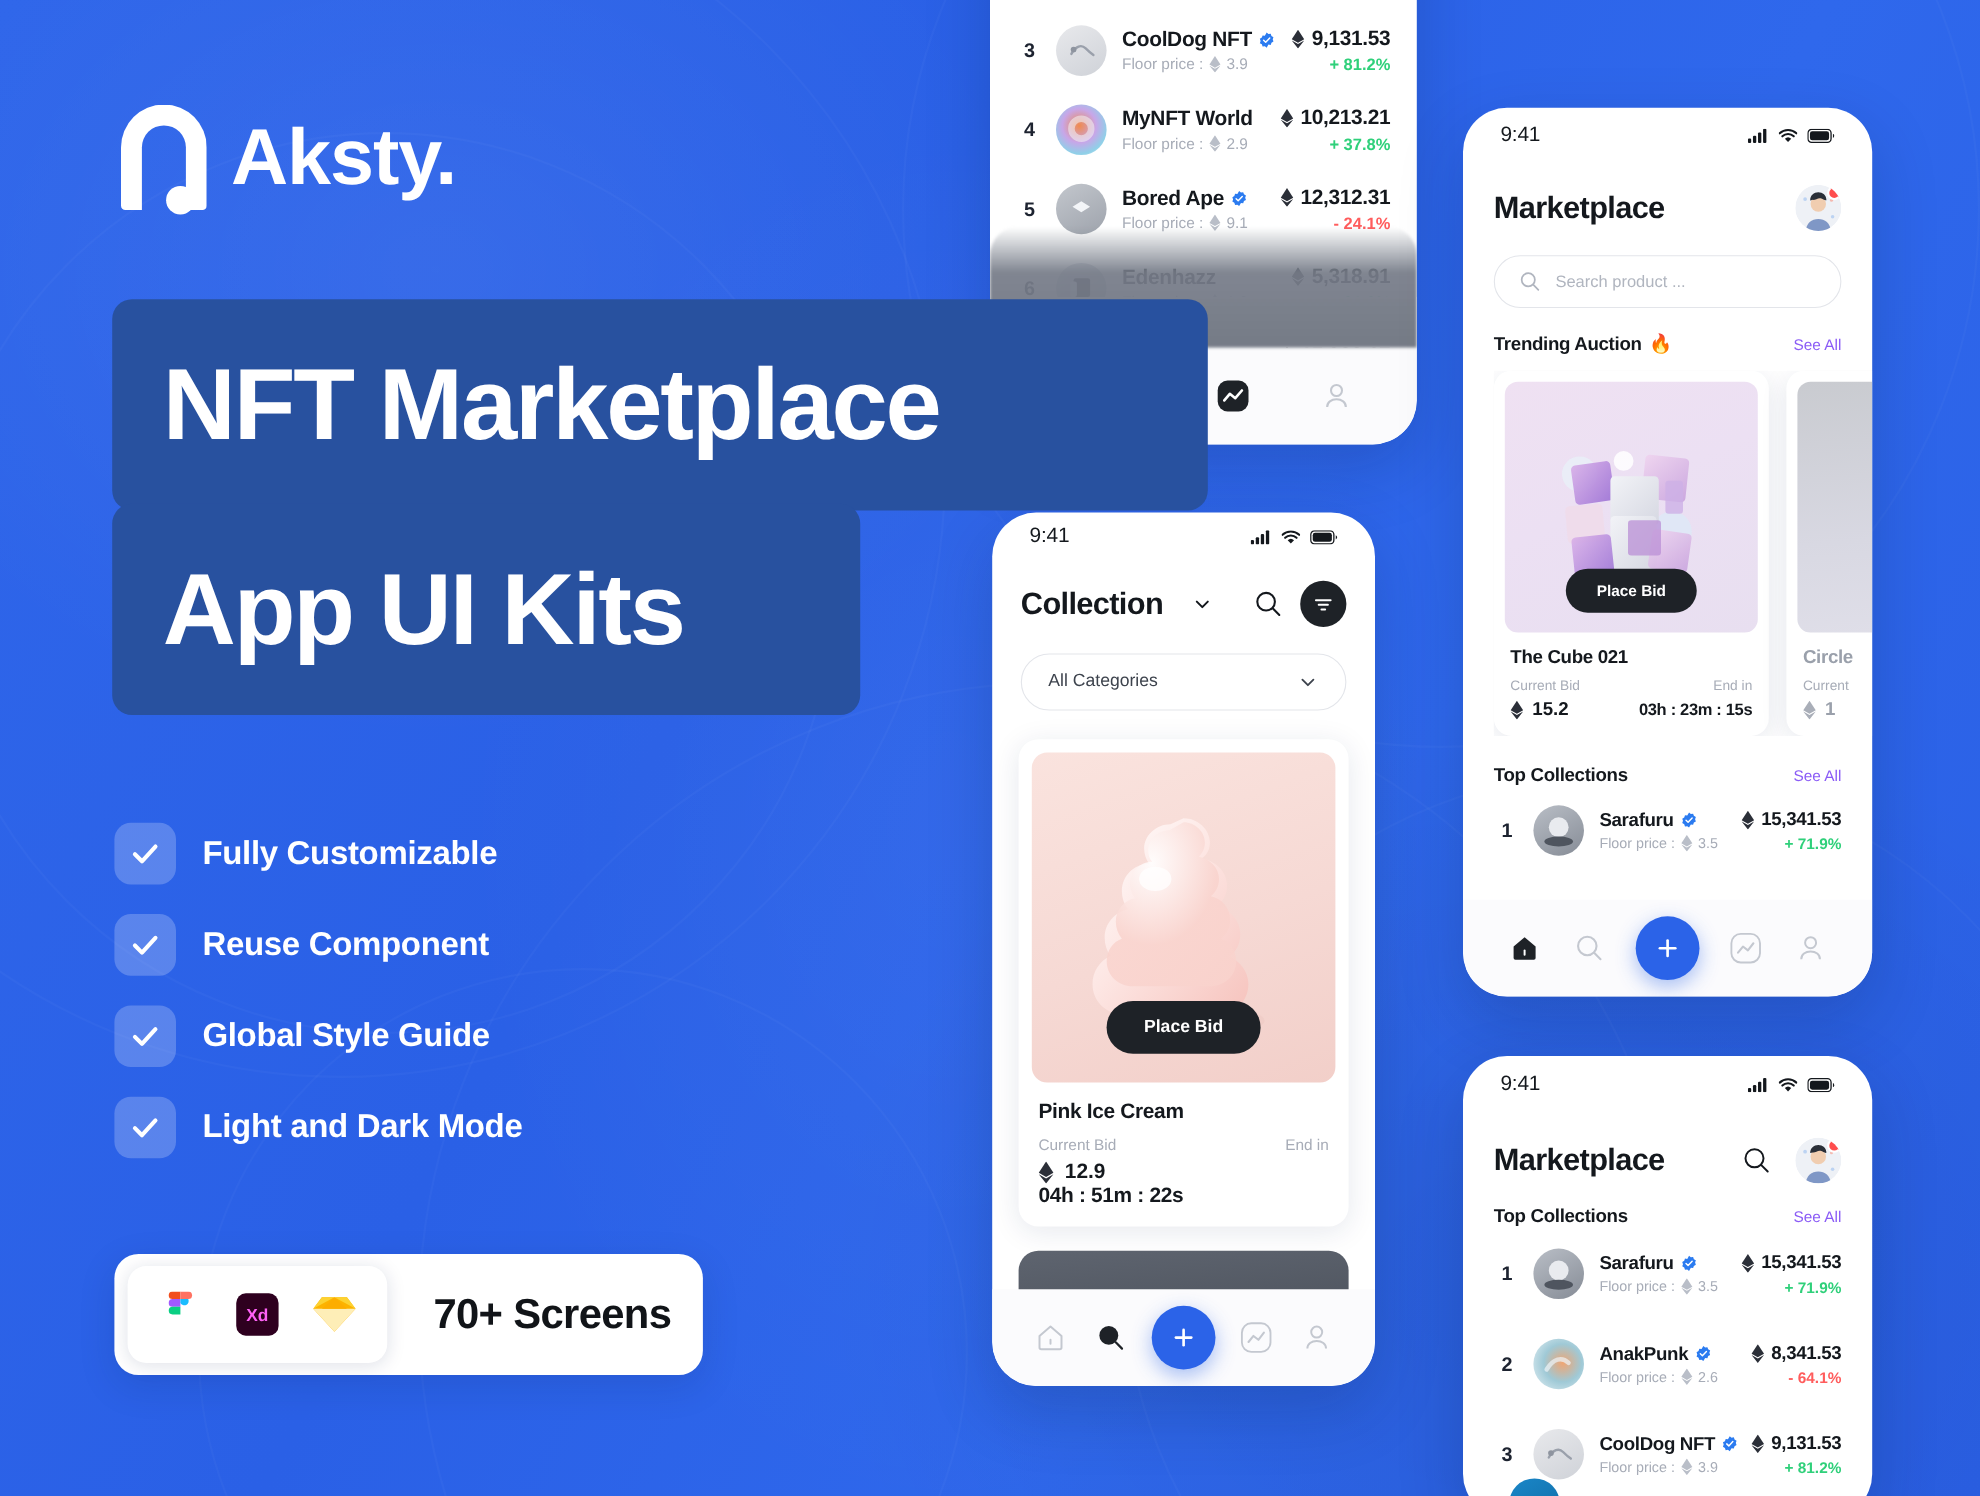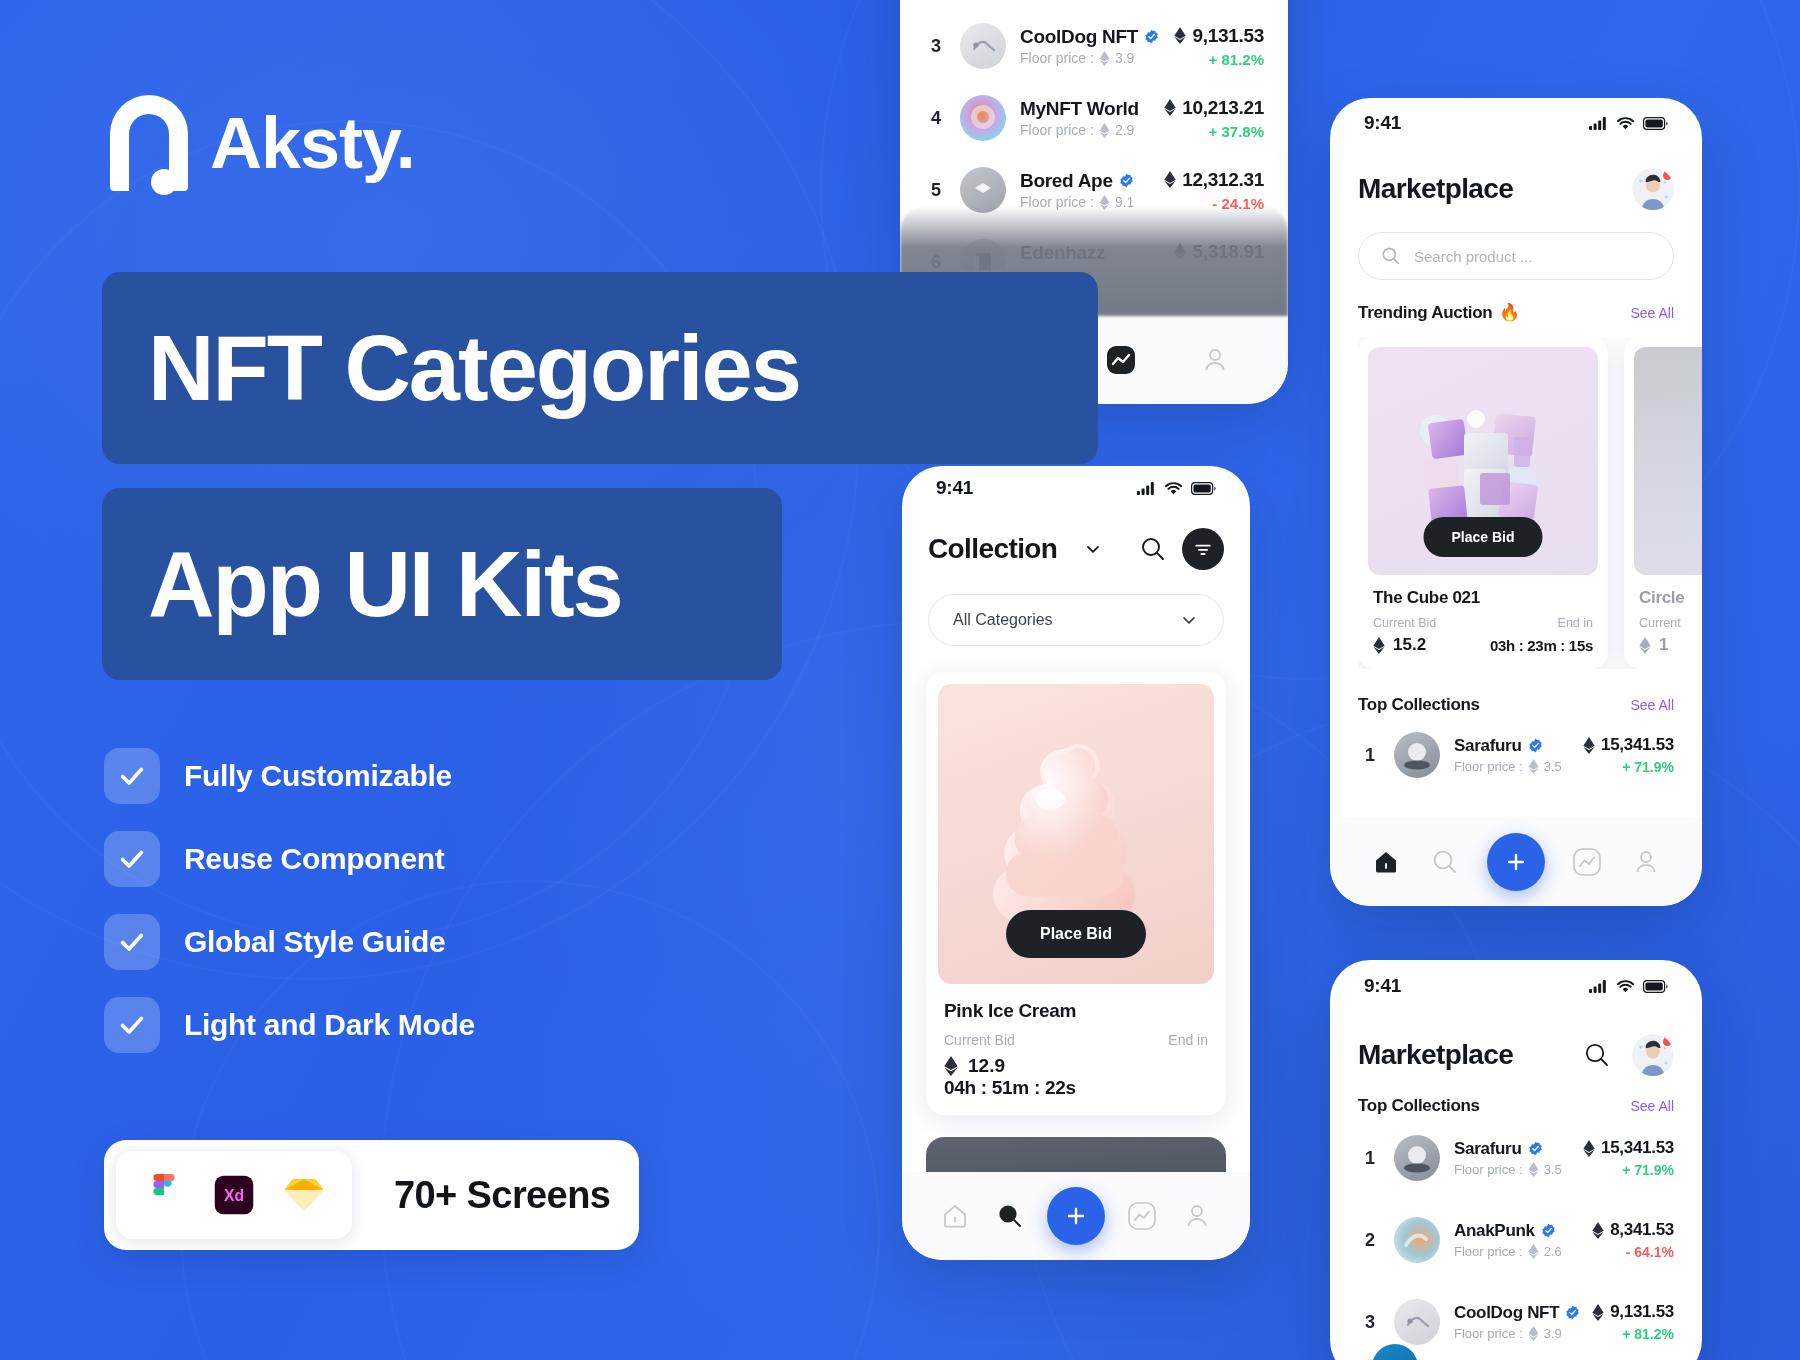--- a/index.html
+++ b/index.html
@@ -73,21 +73,21 @@
   }
   .plate span {
     color: #ffffff;
     font-weight: bold;
     font-size: 92px;
     letter-spacing: -2px;
     line-height: 1;
     white-space: nowrap;
   }
   .plate-1 { left: 102px; top: 272px; width: 996px; height: 192px; z-index: 6; }
-  .plate-2 { left: 102px; top: 488px; width: 680px; height: 192px; z-index: 6; }
+  .plate-2 { left: 102px; top: 458px; width: 680px; height: 192px; z-index: 6; }
 
   
   .features { position: absolute; left: 104px; top: 748px; }
   .feature {
     display: flex; align-items: center; gap: 24px;
     margin-bottom: 27px;
   }
   .feat-box {
     width: 56px; height: 56px; border-radius: 15px;
     background: rgba(255,255,255,.22);
@@ -128,21 +128,21 @@
     background: #ffffff;
     border-radius: 40px;
     overflow: hidden;
     box-shadow: 0 22px 60px rgba(10,28,70,.20);
   }
   .statusbar {
     display: flex; align-items: center; justify-content: space-between;
     padding: 0 34px;
     height: 44px;
   }
-  .sb-time { font-size: 19px; font-weight: bold; color: #14181d; letter-spacing: -.2px; }
+  .sb-time { font-size: 19px; font-weight: normal; color: #14181d; letter-spacing: -.2px; }
   .sb-icons { display: flex; align-items: center; gap: 9px; }
   .sb-icons svg { display: block; }
 
   
   .panel-a {
     left: 900px; top: -208px; width: 388px; height: 612px;
     z-index: 3;
   }
   .rank-row {
     display: flex; align-items: center;
@@ -368,21 +368,21 @@
 
   <div class="logo-row">
     <div class="logo-mark">
       <span class="arch"></span>
       <span class="dot"></span>
     </div>
     <div class="logo-word">Aksty.</div>
   </div>
 
   <div class="plate plate-1">
-    <span>NFT Categories</span>
+    <span>NFT Marketplace</span>
   </div>
   <div class="plate plate-2">
     <span>App UI Kits</span>
   </div>
 
   <div class="features">
     <div class="feature">
       <div class="feat-box">
         <svg viewBox="0 0 24 24" fill="none" stroke="#fff" stroke-width="3.2" stroke-linecap="round" stroke-linejoin="round">
             <polyline points="4,12.5 9.5,18 20,6.5"></polyline>

